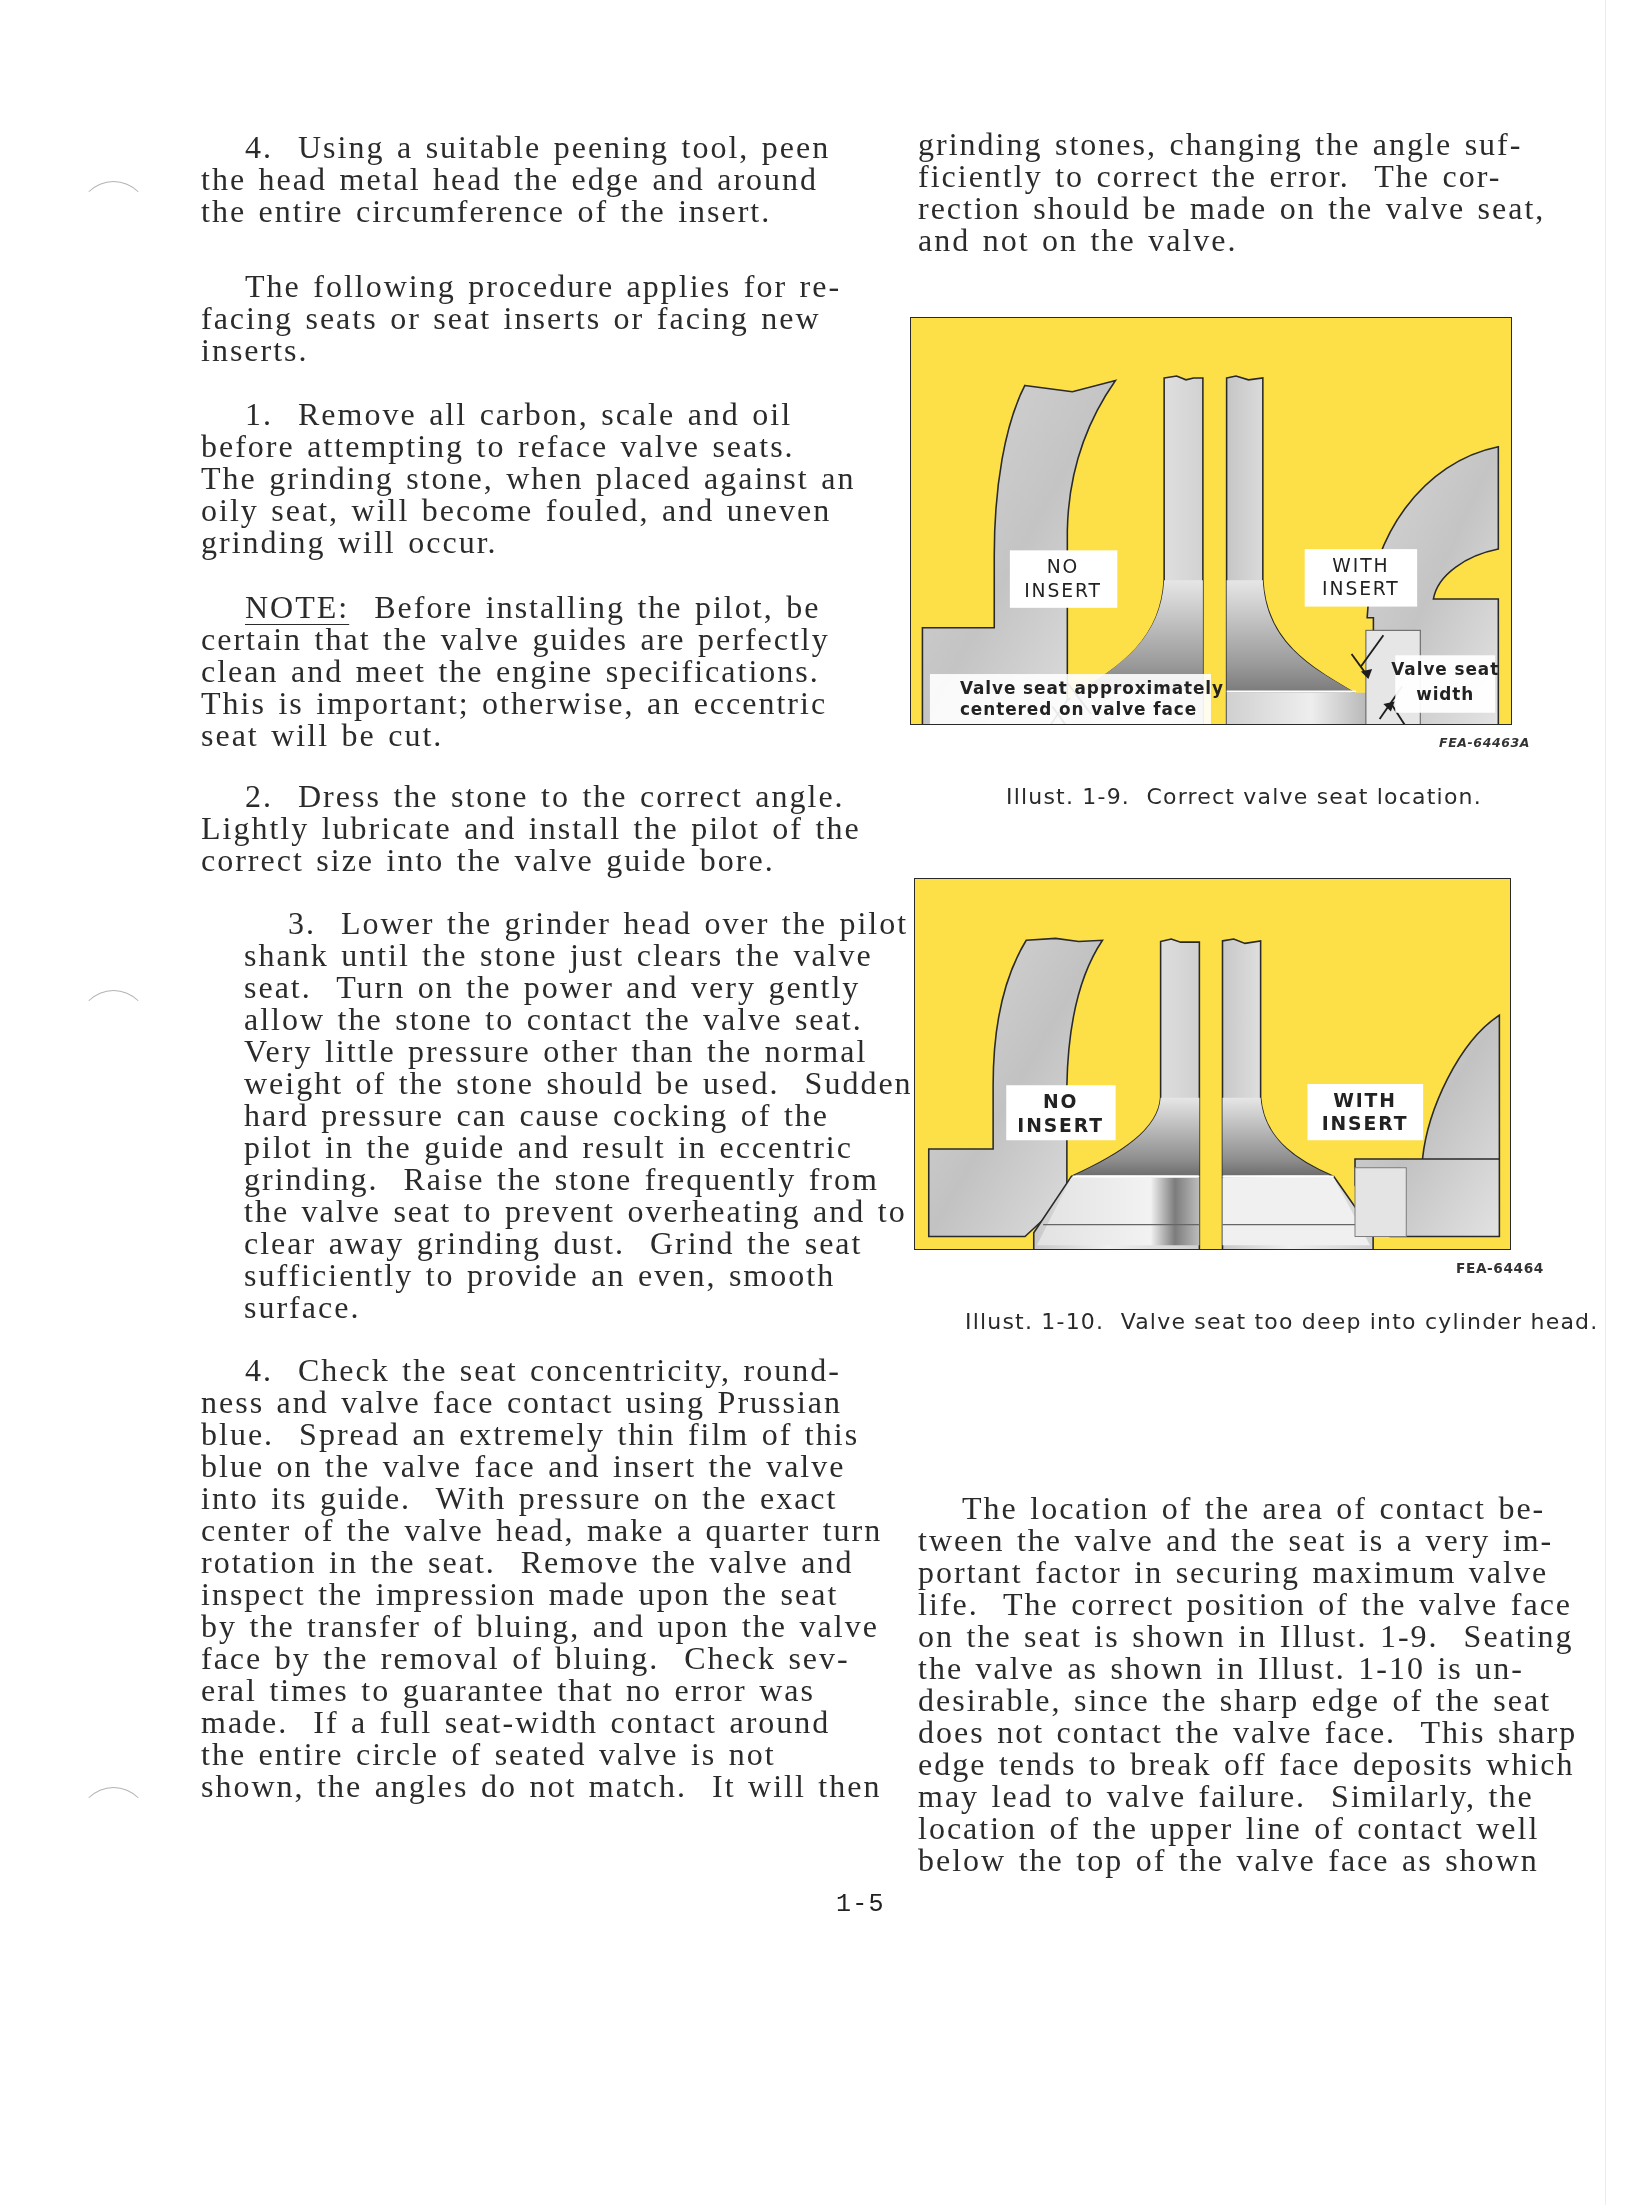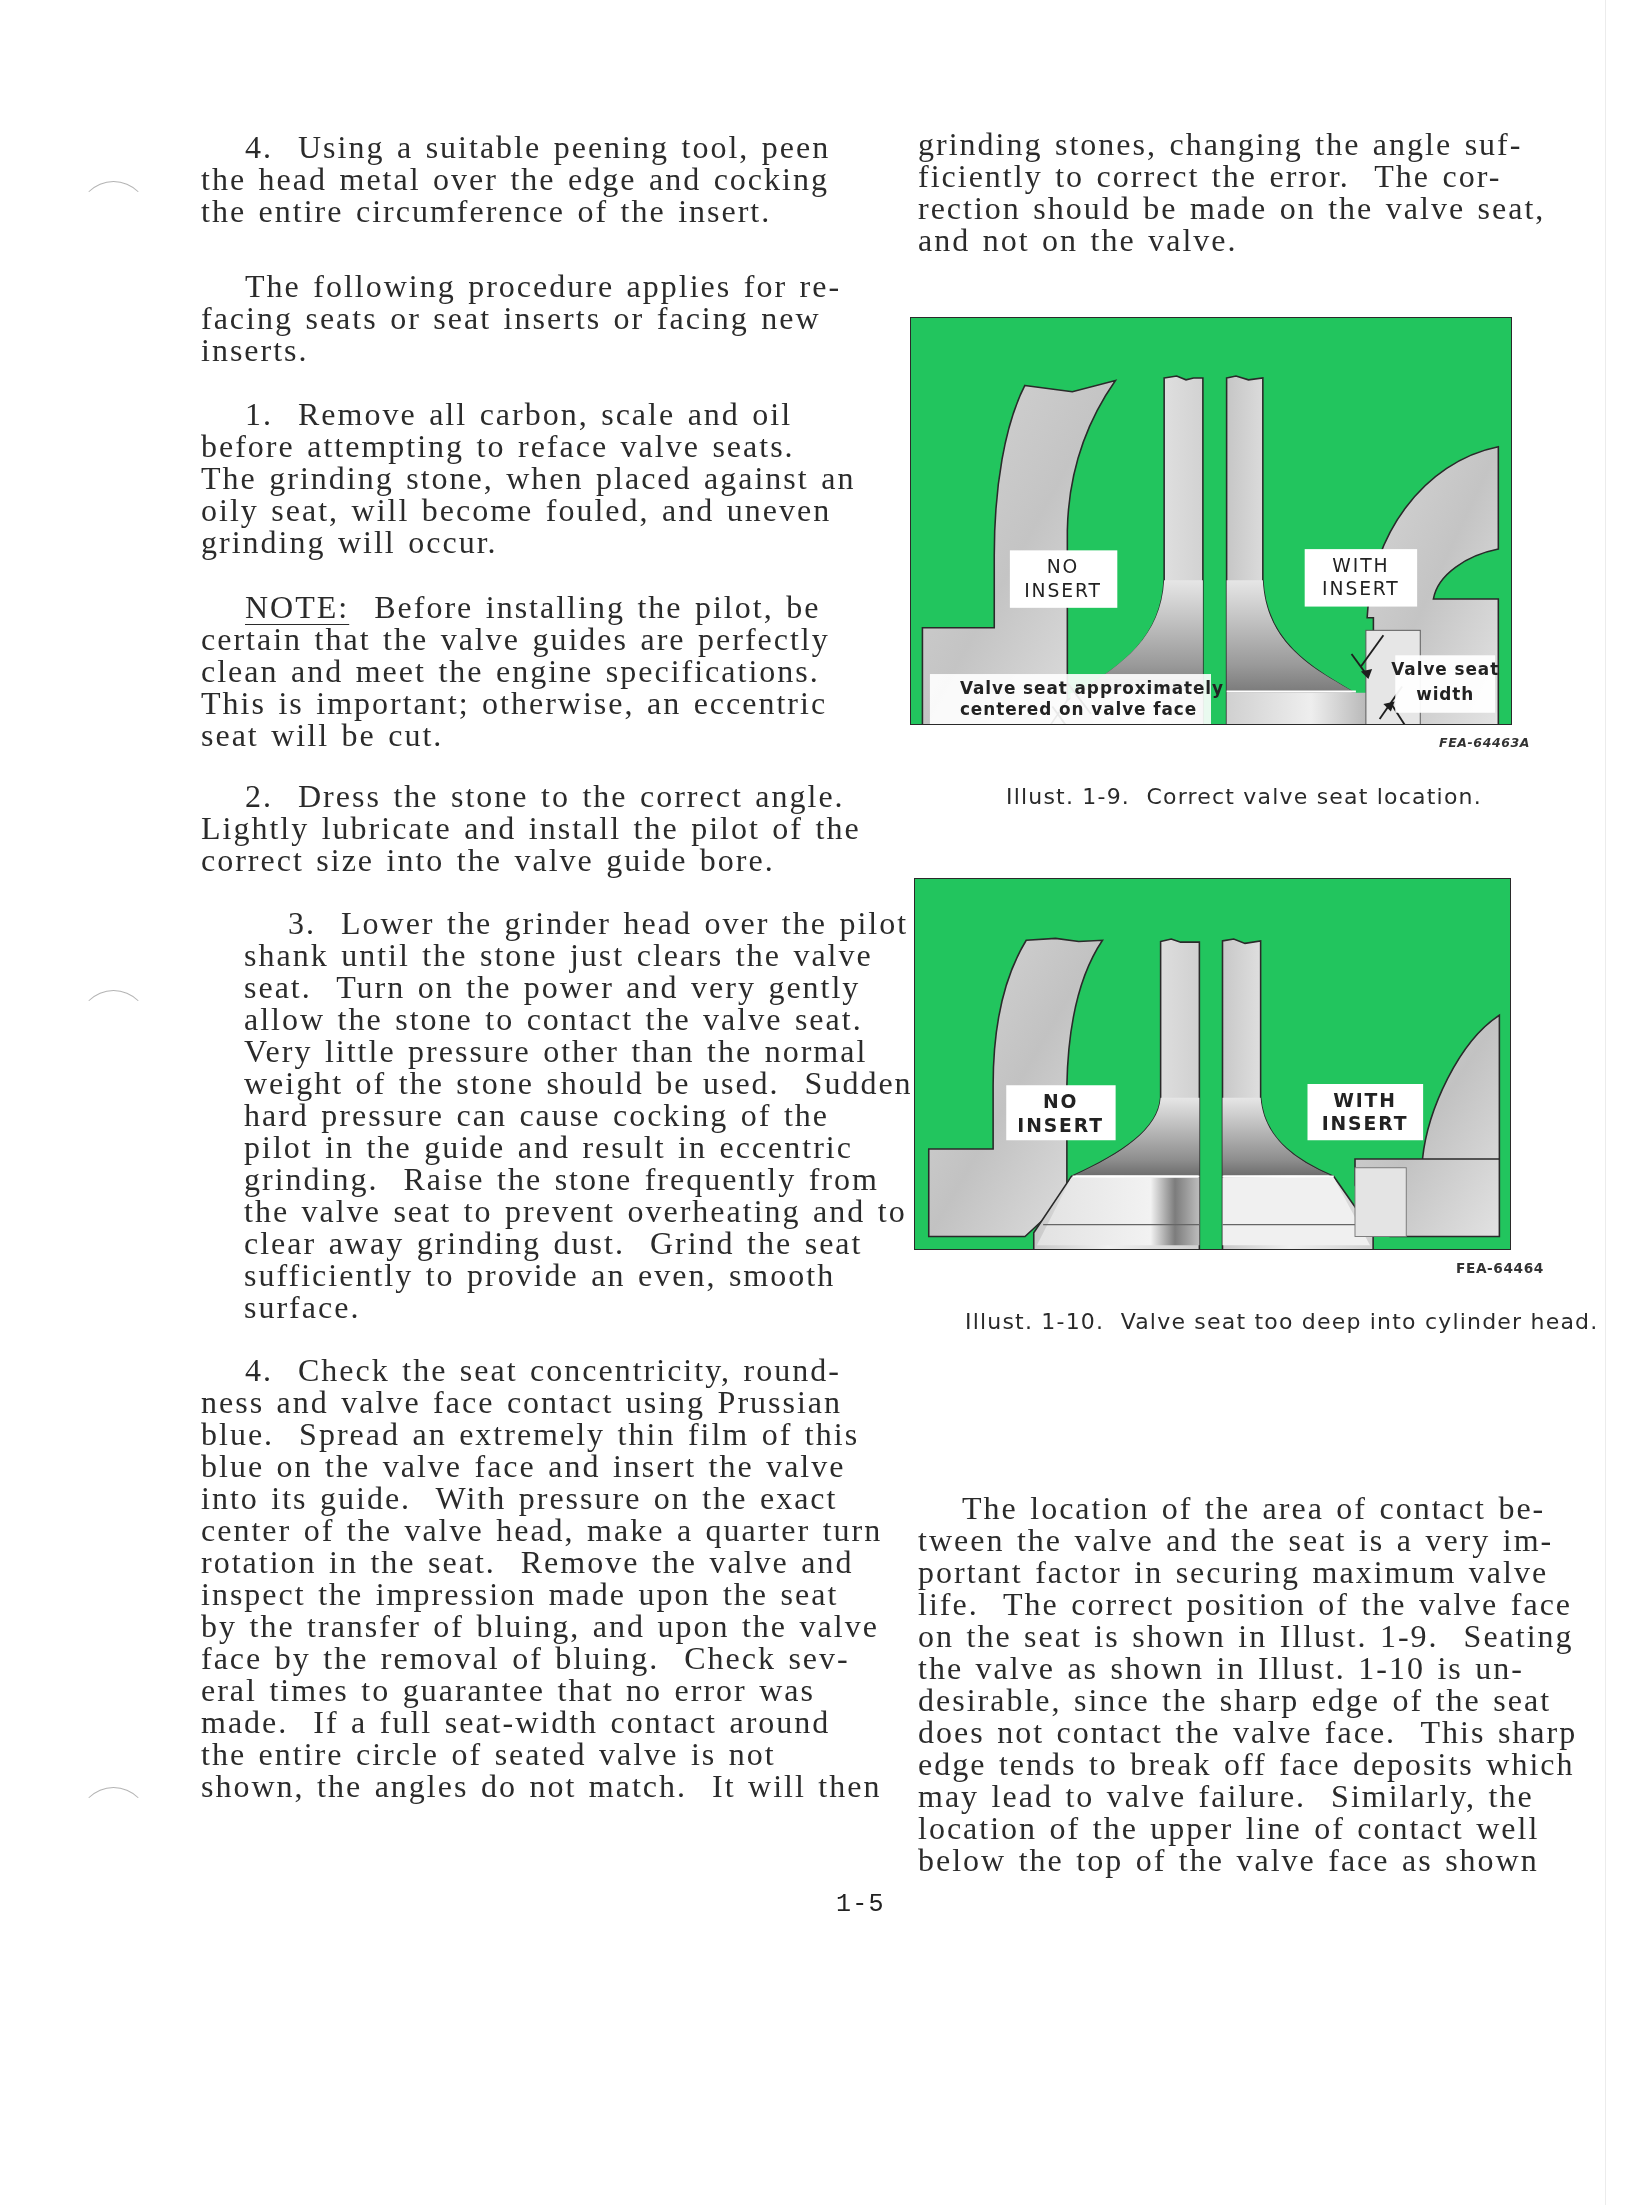--- a/index.html
+++ b/index.html
@@ -8,21 +8,21 @@
   .page { position:absolute; left:0; top:0; width:1645px; height:2205px; }
   .edge-line { position:absolute; left:1605px; top:0; width:1.2px; height:2205px; background:#ececec; }
   .punch { position:absolute; width:69px; height:69px; border-radius:50%;
            border-top:1.9px solid #9a9a9a; border-left:1.2px solid transparent; border-right:1.2px solid transparent;
            border-bottom:1.2px solid transparent; opacity:.75; }
   .col { position:absolute; font-size:32px; letter-spacing:2px; word-spacing:2.5px; line-height:32px; color:#2b2b2b; }
   .col .ln { display:block; white-space:pre; height:32px; }
   .col .para { position:absolute; left:0; }
   .indent { padding-left:44px; }
   .note-label { text-decoration:underline; text-underline-offset:6.2px; text-decoration-thickness:1.2px; }
-  .fig { position:absolute; border:1.9px solid #2a2a2a; background:#22c55e; overflow:hidden; }
+  .fig { position:absolute; border:1.9px solid #2a2a2a; background:#fde047; overflow:hidden; }
   .fig svg { position:absolute; left:0; top:0; }
   .fig-id { position:absolute; font-family:"DejaVu Sans", sans-serif; font-style:italic; font-weight:bold;
             font-size:12.5px; letter-spacing:0.6px; color:#333; }
   .caption { position:absolute; font-family:"DejaVu Sans", sans-serif; font-size:22px; letter-spacing:1.2px;
              color:#2a2a2a; white-space:pre; }
   .page-num { position:absolute; font-family:"Liberation Mono", monospace; font-size:25px; letter-spacing:1.2px; color:#222; }
   .svg-label { font-family:"DejaVu Sans", sans-serif; fill:#222; }
 </style>
 </head>
 <body>
@@ -32,21 +32,21 @@
   <div class="edge-line"></div>
 
   <div class="punch" style="left:78px;top:181px;"></div>
   <div class="punch" style="left:78px;top:990px;"></div>
   <div class="punch" style="left:78px;top:1787px;"></div>
 
   <div class="col" style="left:201px;top:0;width:675px;height:1875px;">
 
     <div class="para" style="top:131px;">
       <span class="ln indent">4.  Using a suitable peening tool, peen</span>
-      <span class="ln">the head metal over the edge and cocking</span>
+      <span class="ln">the head metal head the edge and around</span>
       <span class="ln">the entire circumference of the insert.</span>
     </div>
 
     <div class="para" style="top:270px;">
       <span class="ln indent">The following procedure applies for re-</span>
       <span class="ln">facing seats or seat inserts or facing new</span>
       <span class="ln">inserts.</span>
     </div>
 
     <div class="para" style="top:398px;">

